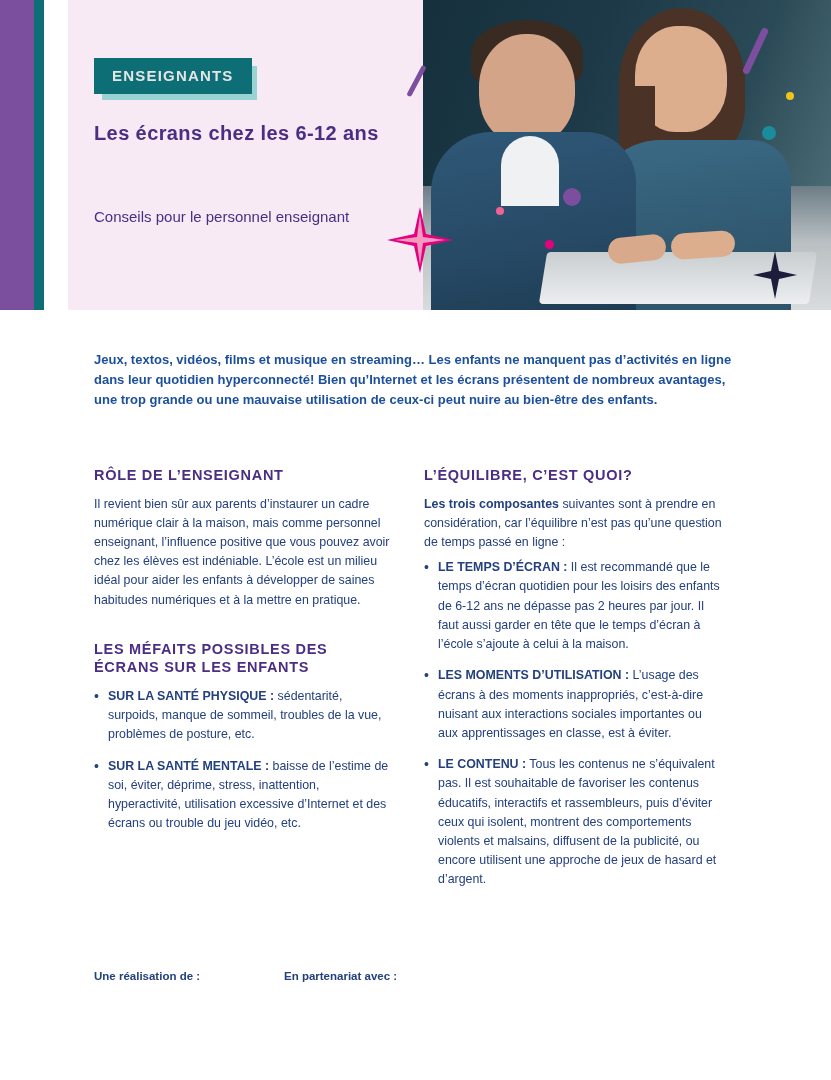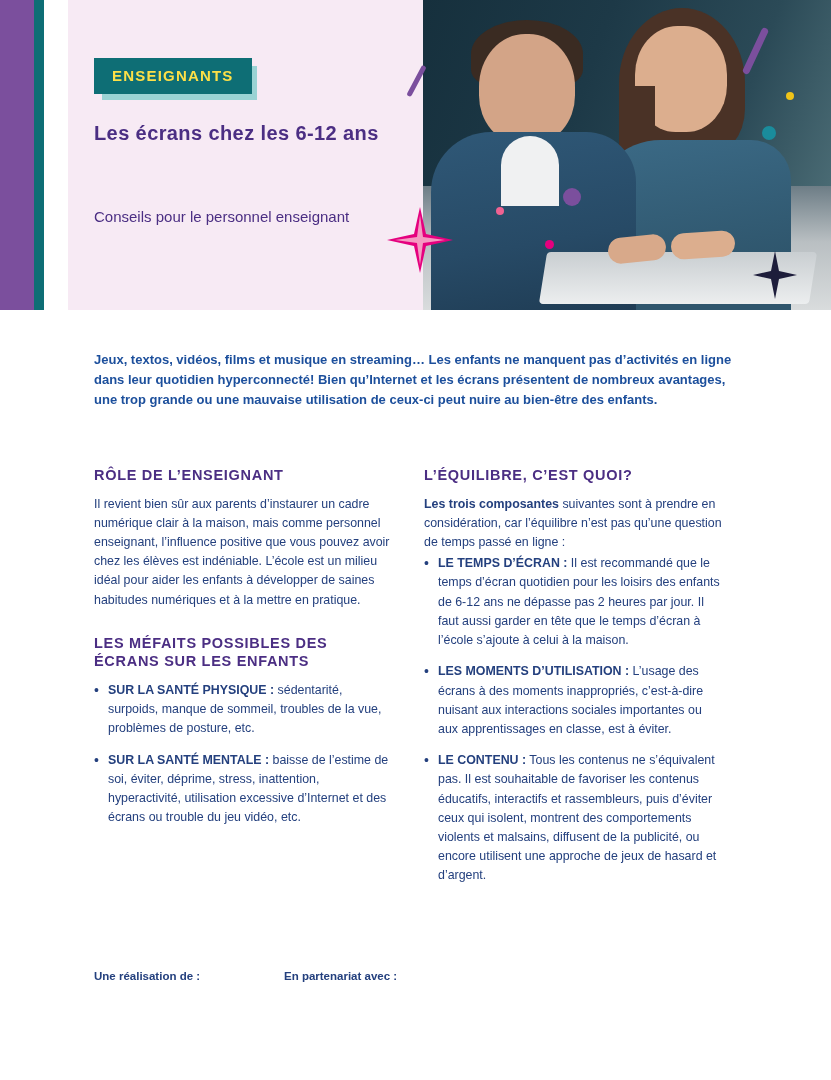--- a/index.html
+++ b/index.html
@@ -13,21 +13,21 @@
 
   
   .hero { position: relative; width: 831px; height: 310px; }
   .hero-stripe-purple { position: absolute; left: 0; top: 0; width: 34px; height: 310px; background: #7b4f9d; }
   .hero-stripe-teal   { position: absolute; left: 34px; top: 0; width: 10px; height: 310px; background: #0e6e75; }
   .hero-stripe-gap    { position: absolute; left: 44px; top: 0; width: 24px; height: 310px; background: #ffffff; }
   .hero-left { position: absolute; left: 68px; top: 0; width: 355px; height: 310px; background: #f7eaf4; }
 
   .badge {
     position: absolute; left: 94px; top: 58px;
-    background: #0e6e75; color: #fde047;
+    background: #0e6e75; color: #e5e5e5;
     padding: 9px 18px 10px 18px;
     font-size: 15px; font-weight: bold; letter-spacing: 1.2px;
   }
   .hero-title {
     position: absolute; left: 94px; top: 122px; width: 310px;
     color: #4b2e83; font-size: 20px; font-weight: bold; line-height: 1.16;
     letter-spacing: 0.4px;
   }
   .hero-sub {
     position: absolute; left: 94px; top: 206px; width: 300px;
@@ -78,21 +78,21 @@
     color:#1c4f9c;
   }
   .col-left  { position: absolute; left: 94px; top: 466px; width: 300px; }
   .col-right { position: absolute; left: 424px; top: 466px; width: 300px; }
 
   h2.sec {
     color: #4b2e83; font-size: 14.5px; font-weight: bold; letter-spacing: 0.7px;
     line-height: 1.28; margin-bottom: 10px; text-transform: uppercase;
   }
   p.body, li.body { color: #2b3a6b; font-size: 12.4px; line-height: 1.55; color:#24407e; }
-  p.body { }
+  p.body { margin-bottom: 6px; }
   .spacer-24 { height: 24px; }
   ul.bullets { list-style: none; margin-top: 2px; }
   ul.bullets li {
     position: relative; padding-left: 14px; margin-bottom: 12px;
     color: #24407e; font-size: 12.4px; line-height: 1.55;
   }
   ul.bullets li::before {
     content: "•"; position: absolute; left: 0; top: -1px; color: #24407e; font-size: 14px;
   }
   .b { font-weight: bold; }

